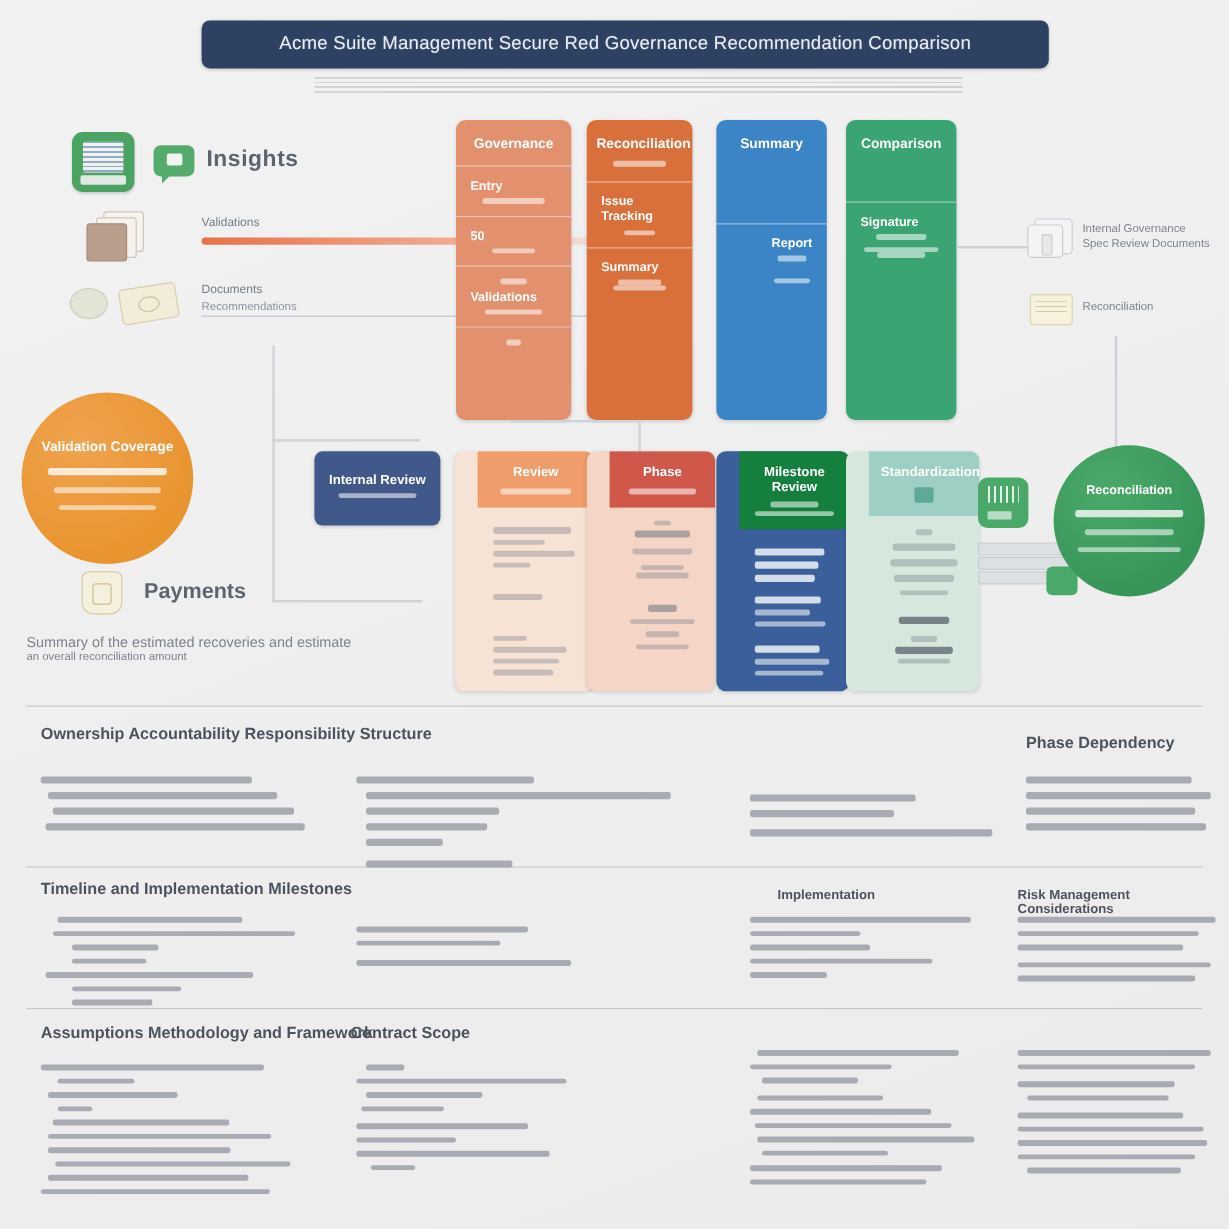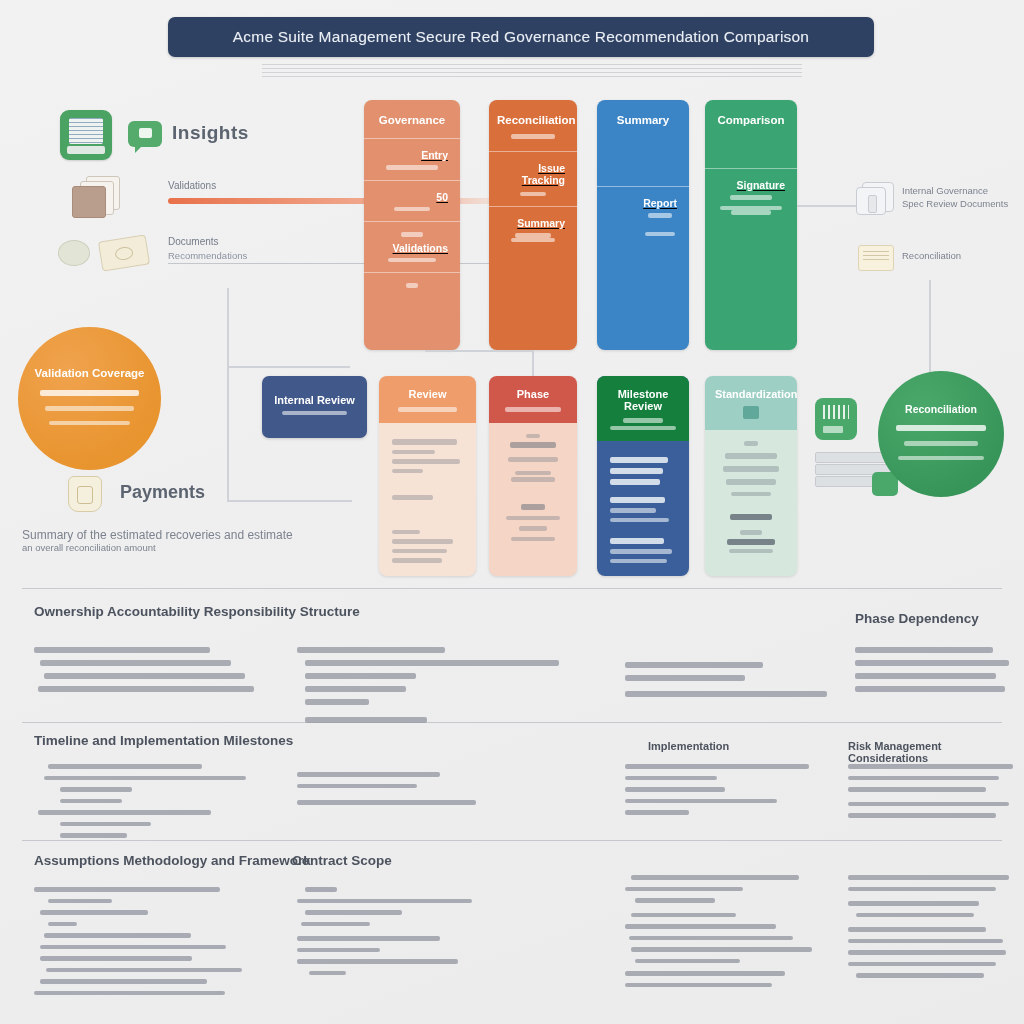--- a/index.html
+++ b/index.html
@@ -201,28 +201,28 @@
   .col { position:absolute; border-radius:8px; overflow:hidden;
          box-shadow:0 1px 3px rgba(0,0,0,.13); }
   .col .head {
     padding:14px 8px 12px; text-align:center;
   }
   .col .head .h {
     font-size:11.5px; font-weight:bold; color:#fff; filter:blur(.4px);
   }
   .col .sect {
     border-top:1px solid rgba(255,255,255,.45);
-    padding:10px 12px; text-align:right;text-decoration:underline;
+    padding:10px 12px; text-align:left;
   }
   .col .sect .v { font-size:10.5px; font-weight:bold; color:#fff;
                   filter:blur(.4px); margin-bottom:4px; }
 
   
   .lcard { position:absolute; border-radius:8px; overflow:hidden;
-           box-shadow:0 1px 3px rgba(0,0,0,.12); }
+           box-shadow:0 1px 3px rgba(0,0,0,.12);padding-left:19px; }
   .lcard .lhead { padding:12px 10px 11px; text-align:center; }
   .lcard .lhead .h { font-size:11px; font-weight:bold; color:#fff; filter:blur(.4px); }
   .lcard .lbody { padding:11px 13px 14px; }
 
   
   .icon-plug {
     position:absolute; left:856px; top:182px; width:40px; height:36px;
   }
   .icon-plug i {
     position:absolute; display:block; border:1.5px solid #c9cdd3;
@@ -328,21 +328,21 @@
   </div>
   <div style="position:absolute; left:120px; top:482px; font-size:18px; font-weight:bold; color:#5c6470; filter:blur(.3px);">Payments</div>
   <div style="position:absolute; left:22px; top:528px; font-size:12px; color:#7c838e; filter:blur(.3px);">Summary of the estimated recoveries and estimate</div>
   <div style="position:absolute; left:22px; top:542px; font-size:9.5px; color:#7c838e; filter:blur(.3px);">an overall reconciliation amount</div>
 
   <div class="card-navy">
     <div class="ttl">Internal Review</div>
     <span class="gt onc-d tiny sub" style="width:62%"></span>
   </div>
 
-  <div class="col" style="left:364px; top:100px; width:96px; height:250px; background:#e2906e;">
+  <div class="col" style="left:380px; top:100px; width:96px; height:250px; background:#e2906e;">
     <div class="head">
       <div class="h">Governance</div>
     </div>
     <div class="sect">
       <div class="v">Entry</div>
       <span class="gt onc-d tiny" style="width:72%; margin:0 auto;"></span>
     </div>
     <div class="sect">
       <div class="v">50</div>
       <span class="gt onc-d tiny" style="width:50%; margin:0 auto;"></span>

